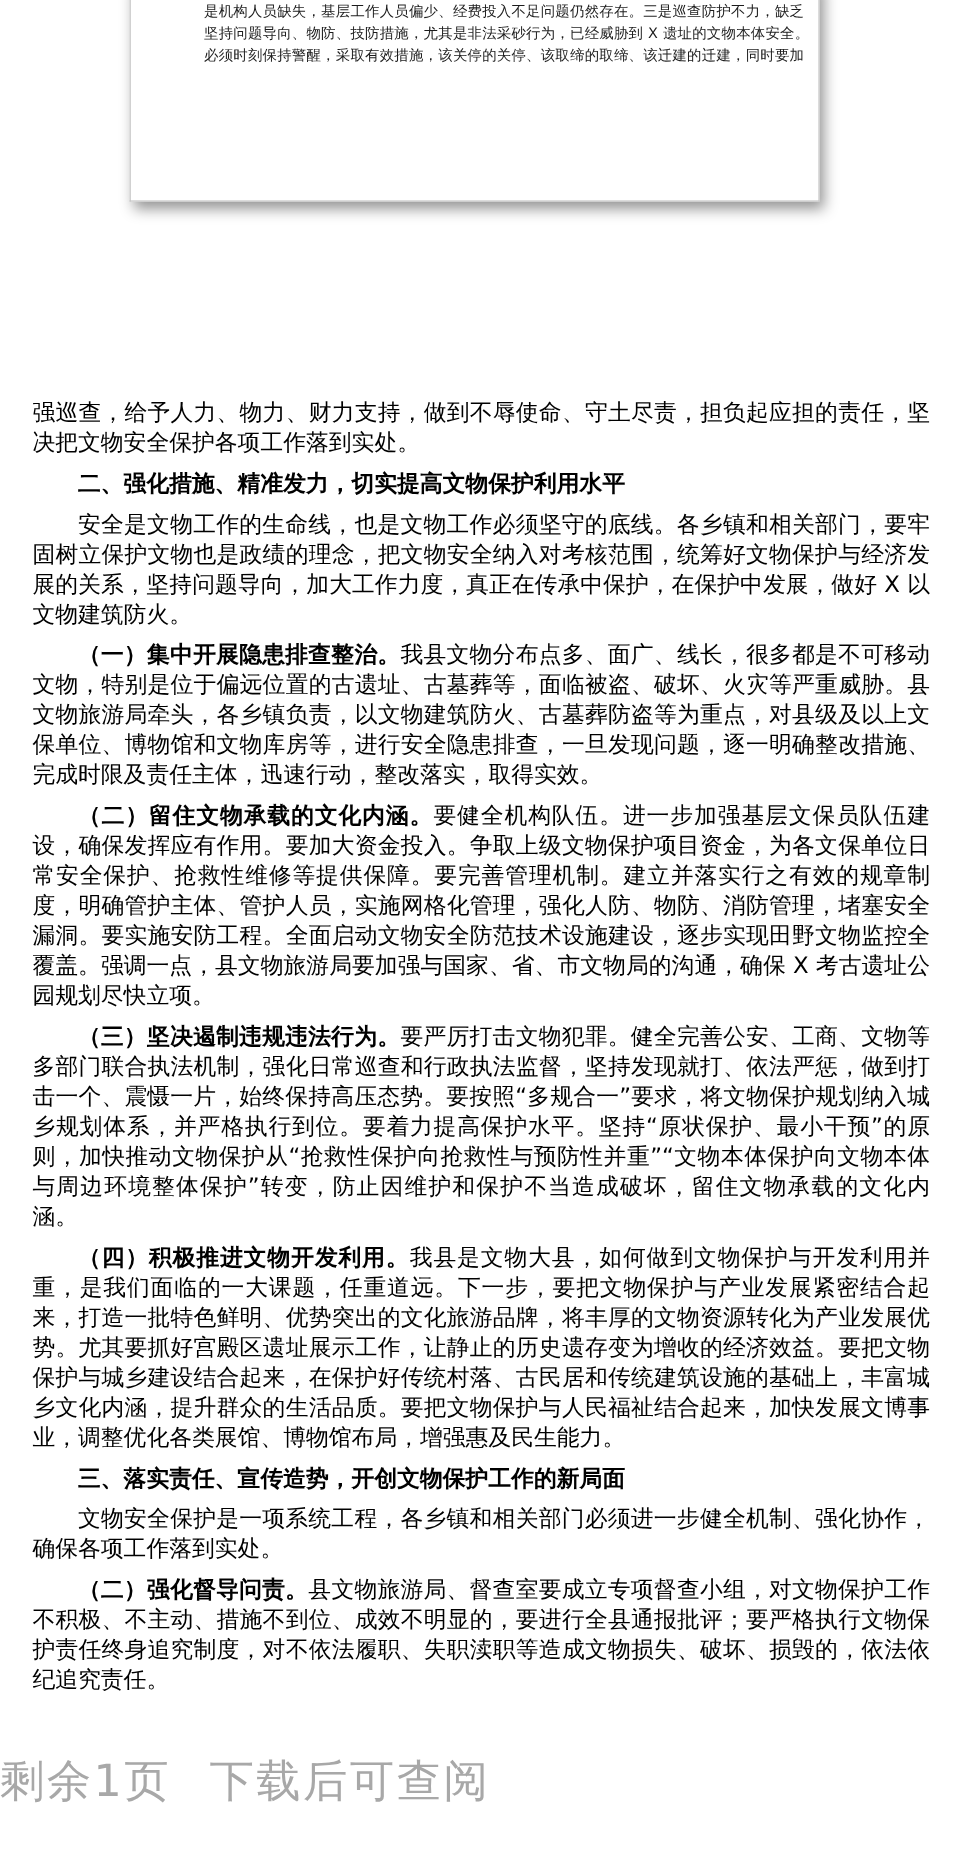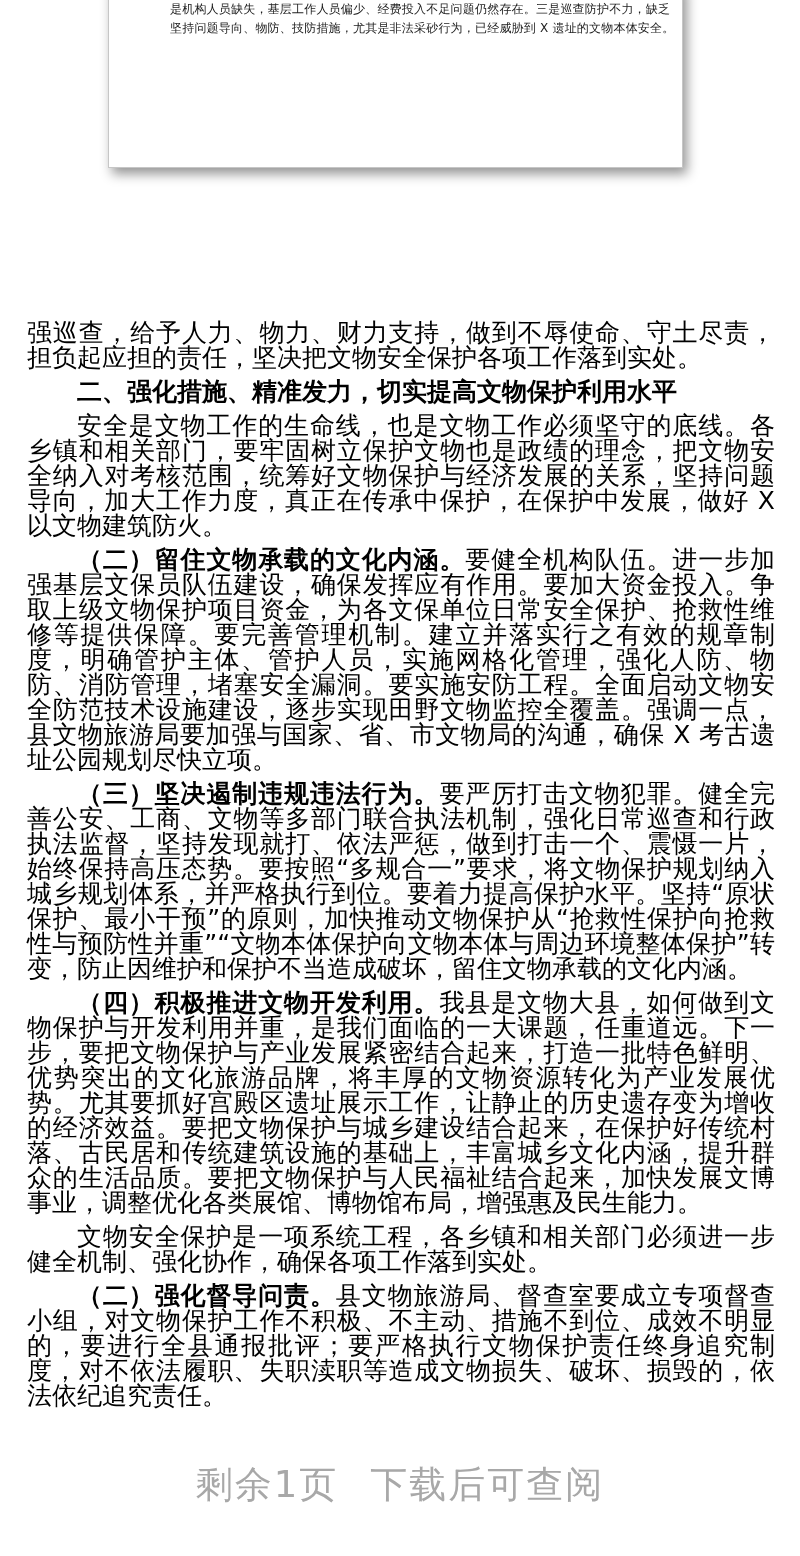--- a/index.html
+++ b/index.html
@@ -37,67 +37,69 @@
     color: #1c1c1c;
     white-space: nowrap;
     text-align: justify;
     margin-left: 18px;
   }
 
   
   .doc {
     position: absolute;
     left: 27px;
-    top: 320px;
+    top: 332px;
     width: 748px;
-    font-size: 25px;
+    font-size: 19px;
     line-height: 25px;
     color: #000000;
     text-align: justify;
   }
   .para {
     margin: 0 0 9px 0;
     text-indent: 2em;
   }
   .para.continuation { text-indent: 0; }
   .para.heading { font-weight: bold; }
   .para b.lead { font-weight: bold; }
 
   
   .footer {
     position: absolute;
     left: 0;
     top: 1460px;
     width: 800px;
-    text-align: center;
     font-size: 37px;
     color: #a8a8a8;
     letter-spacing: 2px;
   }
   .footer .gap {
     display: inline-block;
     width: 32px;
   }
 </style>
 </head>
 <body>
 
 <div class="thumb-card">
   <div id="thumb-lines">
       <div class="thumb-line">是机构人员缺失，基层工作人员偏少、经费投入不足问题仍然存在。三是巡查防护不力，缺乏</div>
       <div class="thumb-line">坚持问题导向、物防、技防措施，尤其是非法采砂行为，已经威胁到 X 遗址的文物本体安全。</div>
+      <div class="thumb-line">必须时刻保持警醒，采取有效措施，该关停的关停、该取缔的取缔、该迁建的迁建，同时要加</div>
     </div>
 </div>
 
 <div class="doc" id="doc-body">
     <p class="para continuation"><span>强巡查，给予人力、物力、财力支持，做到不辱使命、守土尽责，担负起应担的责任，坚决把文物安全保护各项工作落到实处。</span></p>
     <p class="para heading"><span>二、强化措施、精准发力，切实提高文物保护利用水平</span></p>
     <p class="para body"><span>安全是文物工作的生命线，也是文物工作必须坚守的底线。各乡镇和相关部门，要牢固树立保护文物也是政绩的理念，把文物安全纳入对考核范围，统筹好文物保护与经济发展的关系，坚持问题导向，加大工作力度，真正在传承中保护，在保护中发展，做好 X 以文物建筑防火。</span></p>
+    <p class="para body"><b class="lead">（一）集中开展隐患排查整治。</b><span>我县文物分布点多、面广、线长，很多都是不可移动文物，特别是位于偏远位置的古遗址、古墓葬等，面临被盗、破坏、火灾等严重威胁。县文物旅游局牵头，各乡镇负责，以文物建筑防火、古墓葬防盗等为重点，对县级及以上文保单位、博物馆和文物库房等，进行安全隐患排查，一旦发现问题，逐一明确整改措施、完成时限及责任主体，迅速行动，整改落实，取得实效。</span></p>
     <p class="para body"><b class="lead">（二）留住文物承载的文化内涵。</b><span>要健全机构队伍。进一步加强基层文保员队伍建设，确保发挥应有作用。要加大资金投入。争取上级文物保护项目资金，为各文保单位日常安全保护、抢救性维修等提供保障。要完善管理机制。建立并落实行之有效的规章制度，明确管护主体、管护人员，实施网格化管理，强化人防、物防、消防管理，堵塞安全漏洞。要实施安防工程。全面启动文物安全防范技术设施建设，逐步实现田野文物监控全覆盖。强调一点，县文物旅游局要加强与国家、省、市文物局的沟通，确保 X 考古遗址公园规划尽快立项。</span></p>
     <p class="para body"><b class="lead">（三）坚决遏制违规违法行为。</b><span>要严厉打击文物犯罪。健全完善公安、工商、文物等多部门联合执法机制，强化日常巡查和行政执法监督，坚持发现就打、依法严惩，做到打击一个、震慑一片，始终保持高压态势。要按照“多规合一”要求，将文物保护规划纳入城乡规划体系，并严格执行到位。要着力提高保护水平。坚持“原状保护、最小干预”的原则，加快推动文物保护从“抢救性保护向抢救性与预防性并重”“文物本体保护向文物本体与周边环境整体保护”转变，防止因维护和保护不当造成破坏，留住文物承载的文化内涵。</span></p>
     <p class="para body"><b class="lead">（四）积极推进文物开发利用。</b><span>我县是文物大县，如何做到文物保护与开发利用并重，是我们面临的一大课题，任重道远。下一步，要把文物保护与产业发展紧密结合起来，打造一批特色鲜明、优势突出的文化旅游品牌，将丰厚的文物资源转化为产业发展优势。尤其要抓好宫殿区遗址展示工作，让静止的历史遗存变为增收的经济效益。要把文物保护与城乡建设结合起来，在保护好传统村落、古民居和传统建筑设施的基础上，丰富城乡文化内涵，提升群众的生活品质。要把文物保护与人民福祉结合起来，加快发展文博事业，调整优化各类展馆、博物馆布局，增强惠及民生能力。</span></p>
+    <p class="para heading"><span>三、落实责任、宣传造势，开创文物保护工作的新局面</span></p>
     <p class="para body"><span>文物安全保护是一项系统工程，各乡镇和相关部门必须进一步健全机制、强化协作，确保各项工作落到实处。</span></p>
     <p class="para body"><b class="lead">（二）强化督导问责。</b><span>县文物旅游局、督查室要成立专项督查小组，对文物保护工作不积极、不主动、措施不到位、成效不明显的，要进行全县通报批评；要严格执行文物保护责任终身追究制度，对不依法履职、失职渎职等造成文物损失、破坏、损毁的，依法依纪追究责任。</span></p>
   </div>
 
 <div class="footer">
   <span>剩余1页</span><span class="gap"></span><span>下载后可查阅</span>
 </div>
 
 </body></html>

